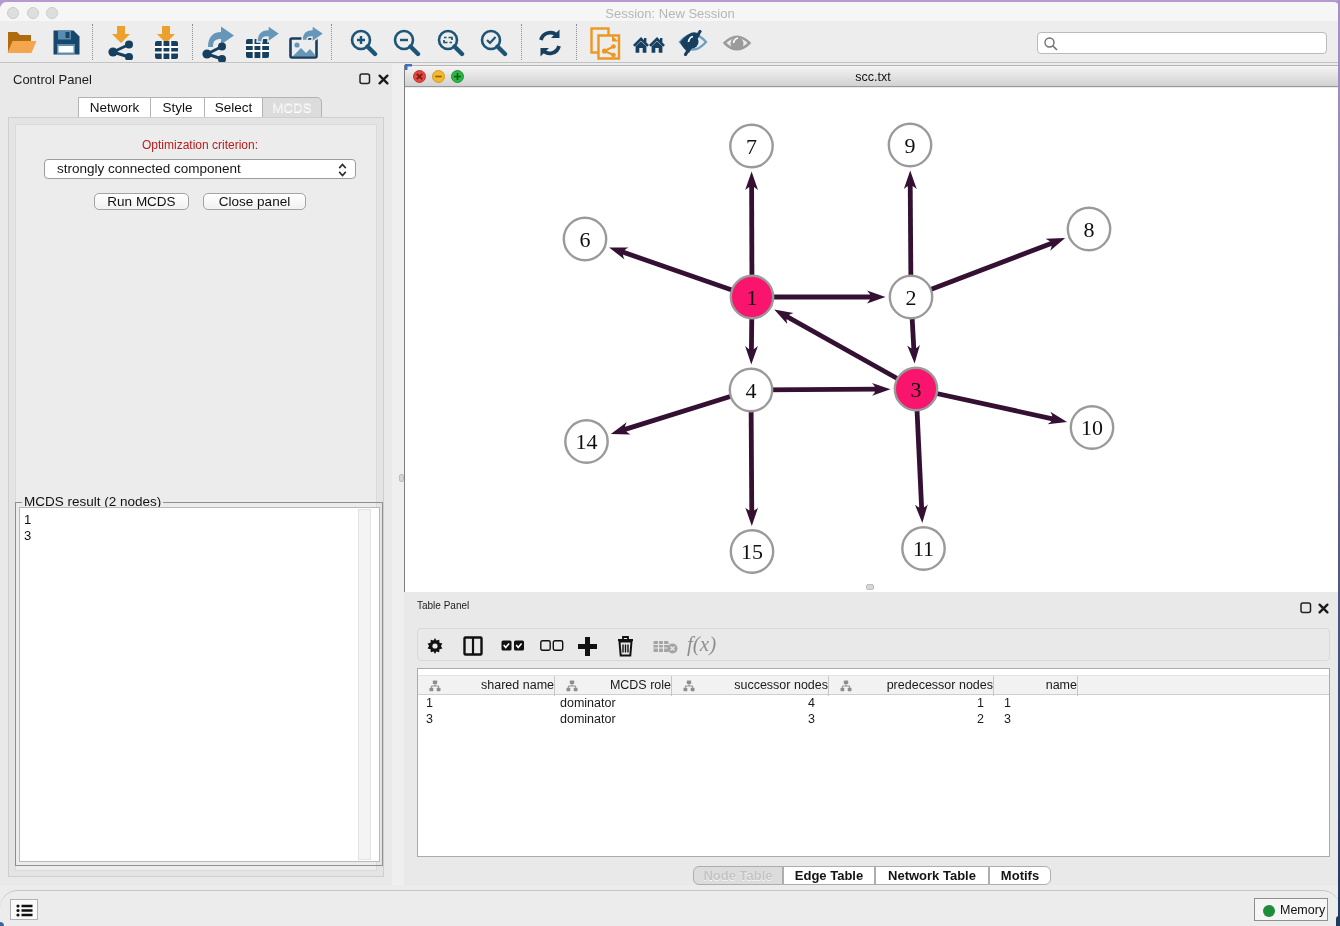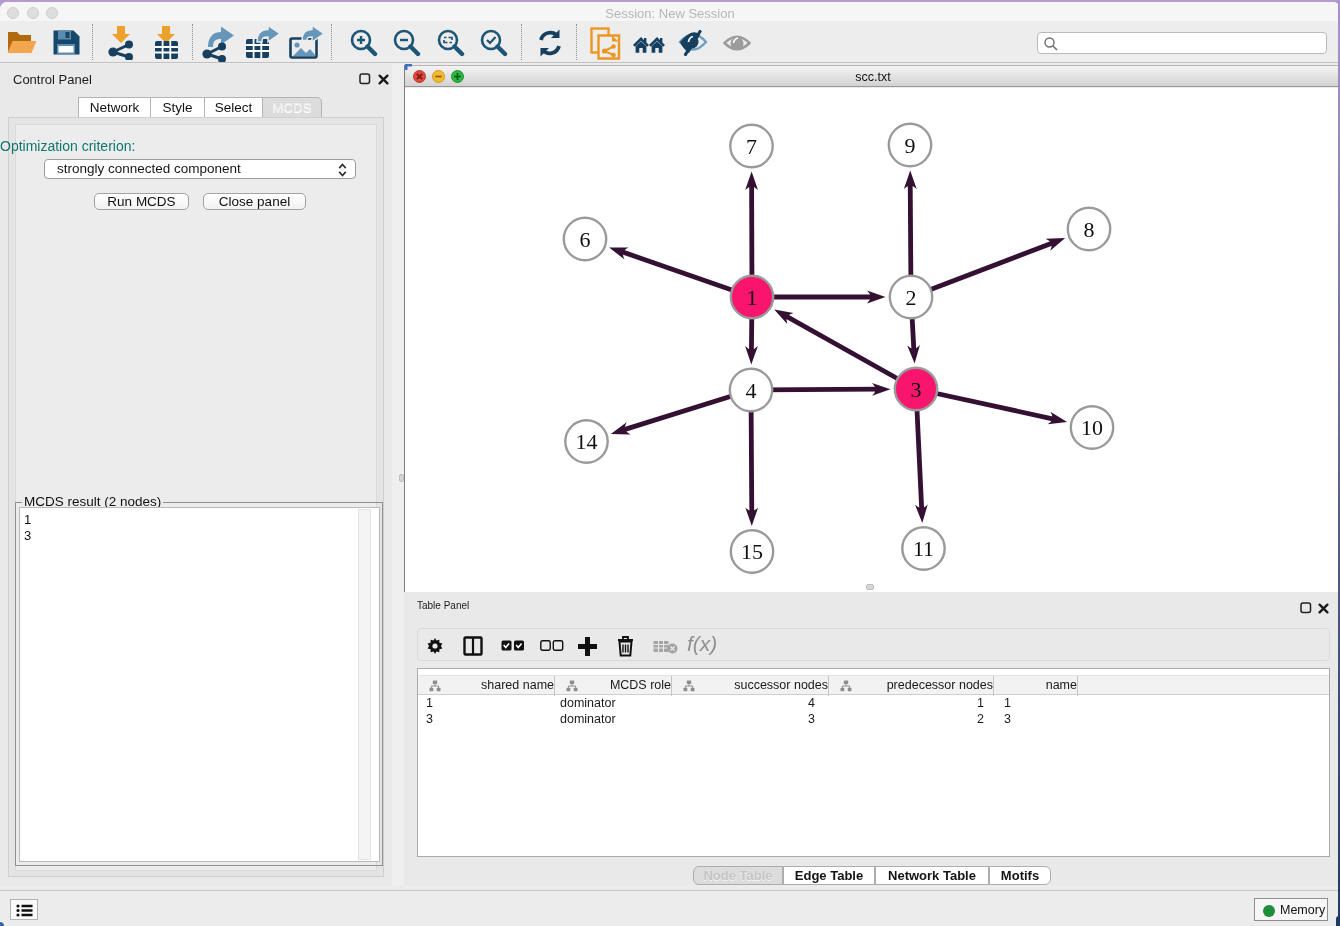--- a/index.html
+++ b/index.html
@@ -20,21 +20,21 @@
 #netframe { position:absolute; left:404px; top:65px; width:936px; height:527px; border-left:1px solid #7e7e7e; }
 #nettitle { position:absolute; left:0; top:0; width:936px; height:22px; background:linear-gradient(#f4f4f4,#d2d2d2); border-bottom:1px solid #989898; border-top:1px solid #b5b5b5; }
 #netcanvas { position:absolute; left:0; top:23px; width:936px; height:504px; background:#fff; }
 .tl { position:absolute; top:4px; width:13px; height:13px; border-radius:50%; display:flex; align-items:center; justify-content:center; }
 #tpanel { position:absolute; left:404px; top:592px; width:936px; height:293px; background:#e9e9e9; }
 #tview { position:absolute; left:13px; top:76px; width:913px; height:189px; background:#fff; border:1px solid #ababab; }
 #thead { position:absolute; left:0; top:6px; width:911px; height:20px; background:#f2f2f2; border-top:1px solid #e3e3e3; border-bottom:1px solid #cfcfcf; }
 .hcell { position:absolute; top:0; height:20px; border-right:1px solid #c6c6c6; font-size:12.5px; color:#1a1a1a; text-align:right; line-height:19px; }
 .trow { position:absolute; left:0; width:911px; height:16px; font-size:12.5px; color:#1a1a1a; }
 .btab { position:absolute; top:0; height:19px; background:#fff; border:1px solid #adadad; font-size:13px; font-weight:700; color:#141414; text-align:center; line-height:18px; }
-#statusbar { position:absolute; left:0; top:890px; width:1340px; height:36px; background:#ececec; border-top:1px solid #c6c6c6; }
+#statusbar { position:absolute; left:0; top:890px; width:1340px; height:36px; background:#ececec; border-top:1px solid #c6c6c6;border-radius:18px; }
 text { font-family:"Liberation Serif", serif; }
 </style></head>
 <body>
 <div id="win"></div>
 <div id="titlebar">
  <div class="circ" style="left:7px"></div>
  <div class="circ" style="left:26.5px"></div>
  <div class="circ" style="left:46px"></div>
  <div id="apptitle">Session: New Session</div>
 </div>
@@ -168,21 +168,21 @@
  <svg class="abs" style="left:378px;top:10px" width="11" height="11" viewBox="0 0 11 11">
       <path d="M1.6 1.6 L9.4 9.4 M9.4 1.6 L1.6 9.4" stroke="#1a1a1a" stroke-width="2.3" stroke-linecap="round"></path>
     </svg>
  <div class="tab" style="left:78px;width:73px">Network</div>
  <div class="tab" style="left:150px;width:55px">Style</div>
  <div class="tab" style="left:204px;width:59px">Select</div>
  <div class="tab" style="left:262px;width:60px;background:#dcdcdc;color:#ececec;text-shadow:0 1px 0 #fff;border-radius:0 5px 0 0;height:23px">MCDS</div>
  <div id="cbody">
       <div id="cinner"></div>
     </div>
- <div class="abs" style="left:0;top:74px;width:400px;font-size:14px;color:#0f766e">Optimization criterion:</div>
+ <div class="abs" style="left:0;top:74px;width:400px;text-align:center;font-size:12px;color:#b91c1c">Optimization criterion:</div>
  <div class="abs" style="left:44px;top:95px;width:312px;height:20px;background:#fff;border:1px solid #9c9c9c;border-radius:4px;font-size:13.5px;color:#161616;line-height:18px"><span style="margin-left:12px">strongly connected component</span>
   <svg class="abs" style="right:7px;top:3px" width="11" height="14" viewBox="0 0 11 15">
         <path d="M2 5.5 L5.5 1.5 L9 5.5 M2 9.5 L5.5 13.5 L9 9.5" fill="none" stroke="#2c2c2c" stroke-width="1.7"></path>
       </svg>
  </div>
  <div class="btn" style="left:94px;top:129px;width:95px;height:17px;line-height:15px">Run MCDS</div>
  <div class="btn" style="left:203px;top:129px;width:103px;height:17px;line-height:15px">Close panel</div>
 
  <div class="abs" style="left:15px;top:438px;width:368px;height:364px;border:1px solid #8f8f8f"></div>
  <div class="abs" style="left:22px;top:430px;background:#ececec;padding:0 2px;font-size:13.5px;color:#111">MCDS result (2 nodes)</div>
@@ -310,21 +310,21 @@
       <path d="M7 4 v-2 h5 v2" stroke="#111" stroke-width="1.8" fill="none"></path>
   <path d="M3.5 6.5 h12 l-1.2 14 h-9.6 Z" fill="none" stroke="#111" stroke-width="2"></path>
   <path d="M7 9.5 v8 M9.5 9.5 v8 M12 9.5 v8" stroke="#111" stroke-width="1.4"></path>
  </svg>
  <svg class="abs" style="left:249px;top:48px" width="25" height="14" viewBox="0 0 25 14">
   <rect x="0.5" y="1" width="15" height="11" rx="1" fill="#a3a3a3"></rect>
   <path d="M0.5 4.5 h15 M0.5 8 h15 M5.5 1 v11 M10.5 1 v11" stroke="#e9e9e9" stroke-width="1.2"></path>
   <circle cx="19.5" cy="8.5" r="5" fill="#a3a3a3"></circle>
       <path d="M17.5 6.5 l4 4 M21.5 6.5 l-4 4" stroke="#e9e9e9" stroke-width="1.4"></path>
  </svg>
- <div class="abs" style="left:283px;top:40px;font-family:Liberation Sans, sans-serif;font-style:italic;font-size:21px;color:#8f8f8f">f(x)</div>
+ <div class="abs" style="left:283px;top:40px;font-family:Liberation Serif, serif;font-style:italic;font-size:21px;color:#8f8f8f">f(x)</div>
 
  <div id="tview">
   <div id="thead">
    <div class="hcell" style="left:0;width:137px">shared name</div>
    <div class="hcell" style="left:137px;width:117px">MCDS role</div>
    <div class="hcell" style="left:254px;width:157px">successor nodes</div>
    <div class="hcell" style="left:411px;width:165px">predecessor nodes</div>
    <div class="hcell" style="left:576px;width:84px">name</div>
   </div>
   <svg class="abs" style="left:11px;top:11px" width="12" height="12" viewBox="0 0 12 12">

